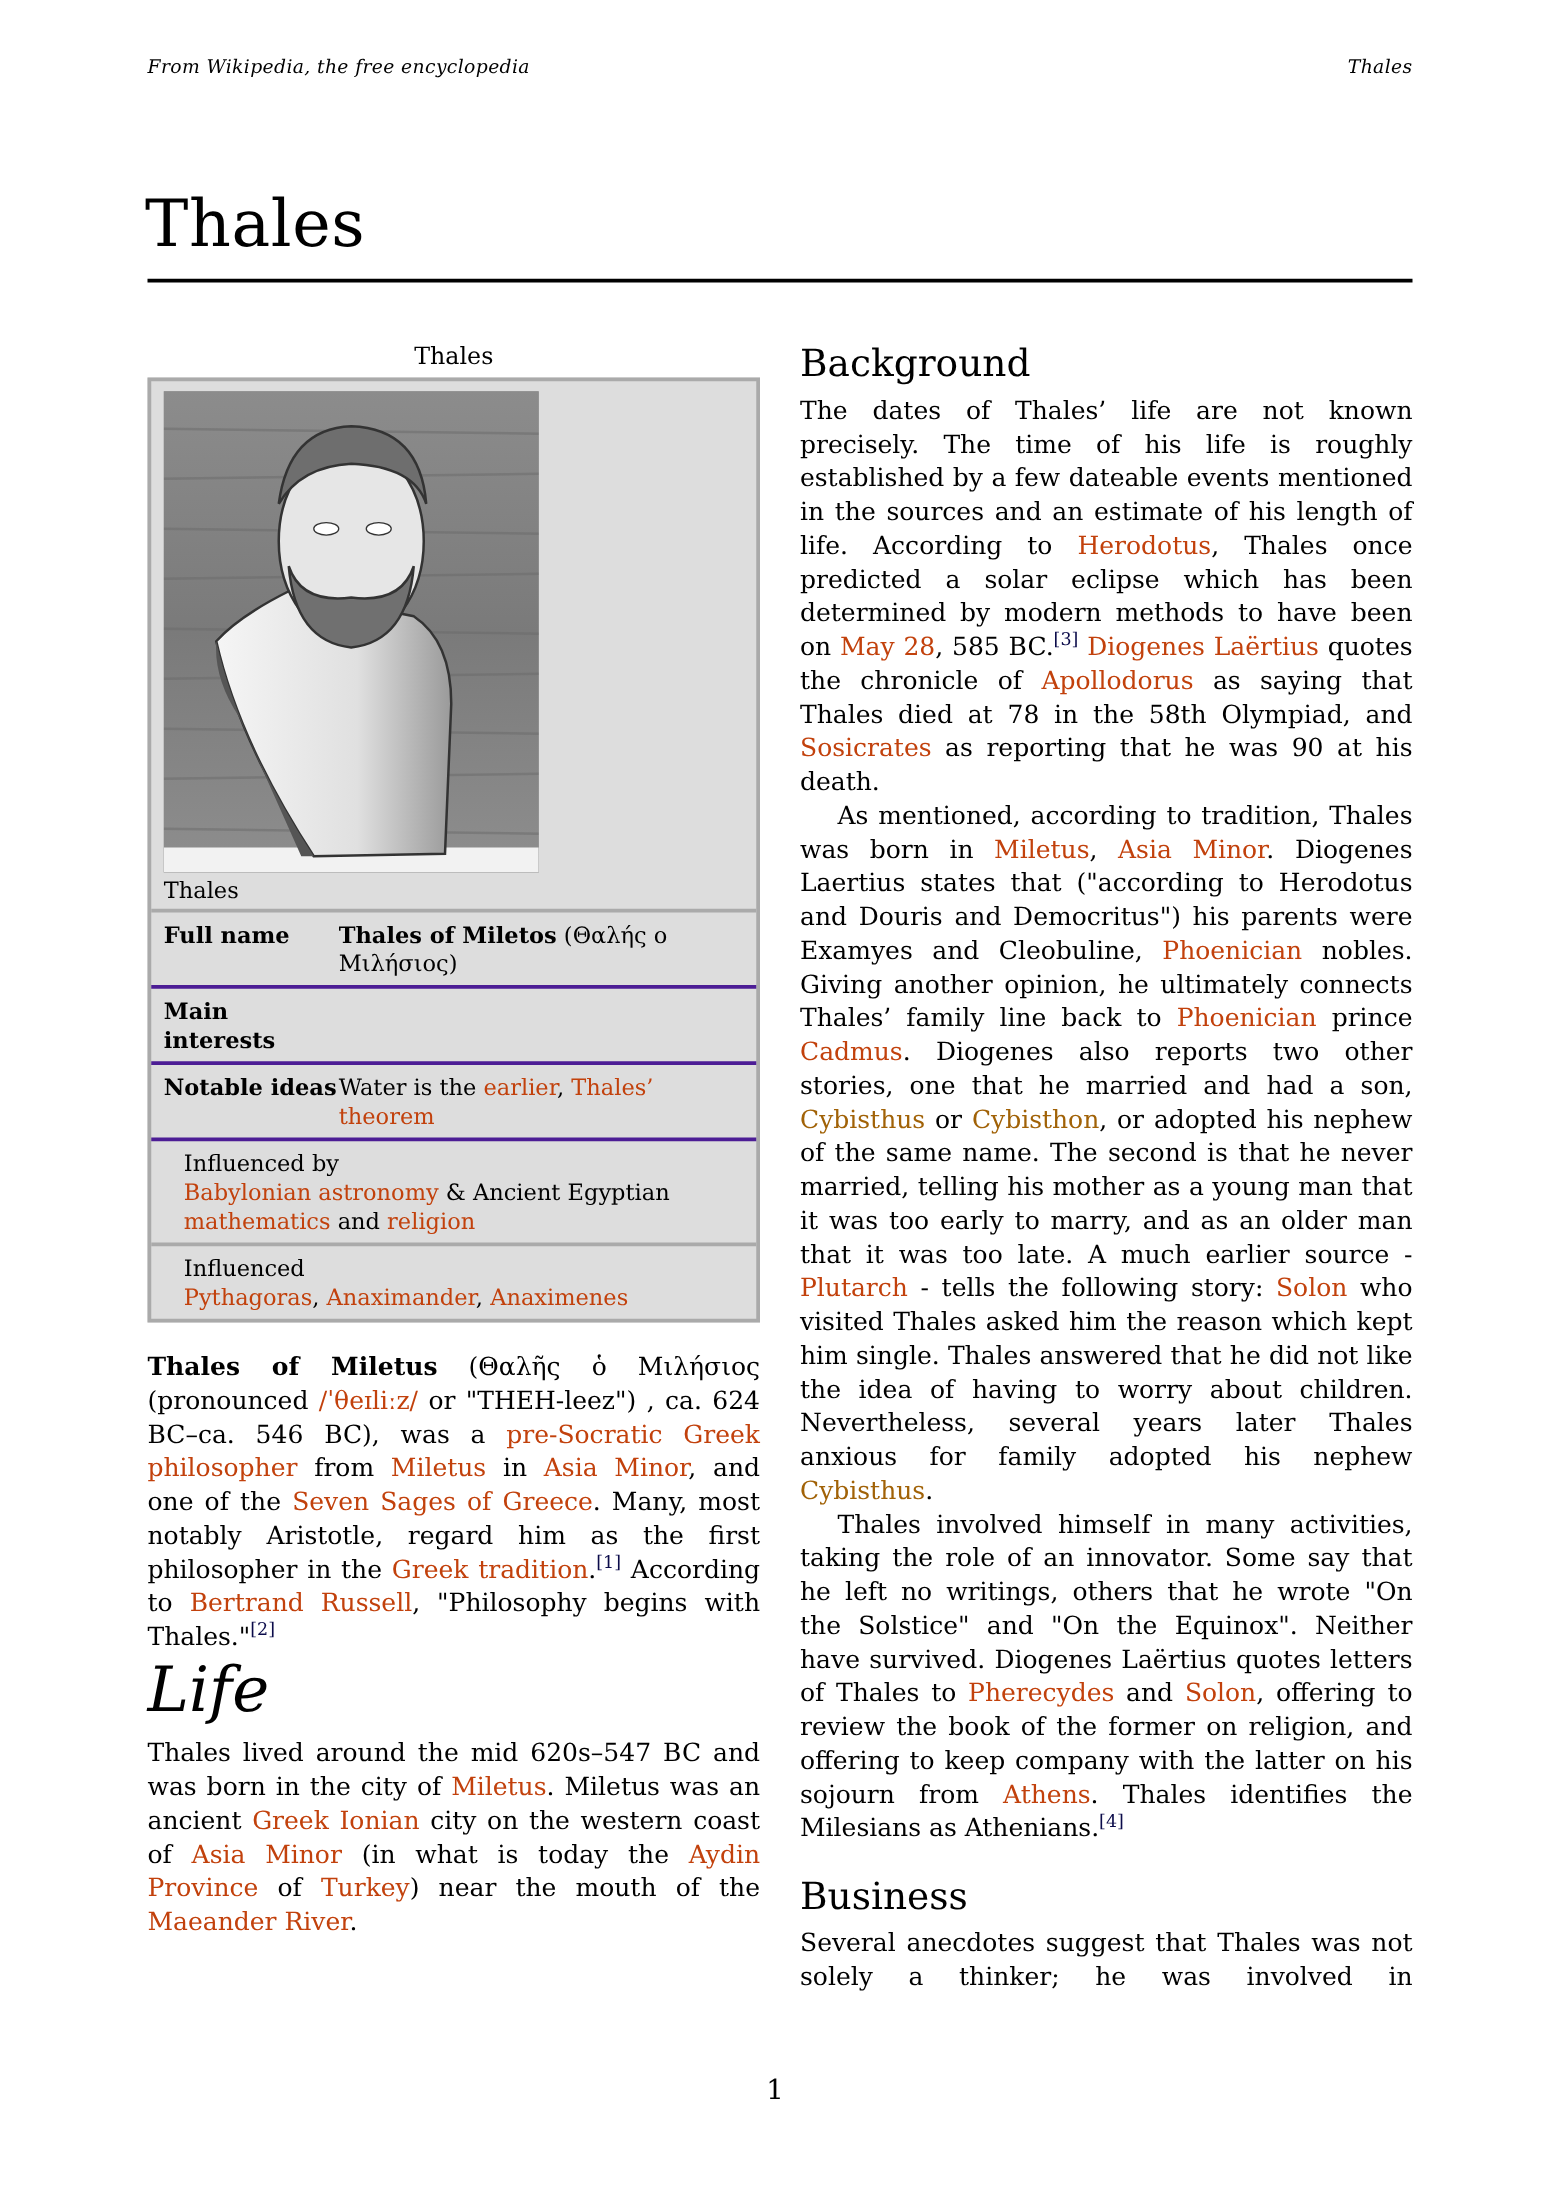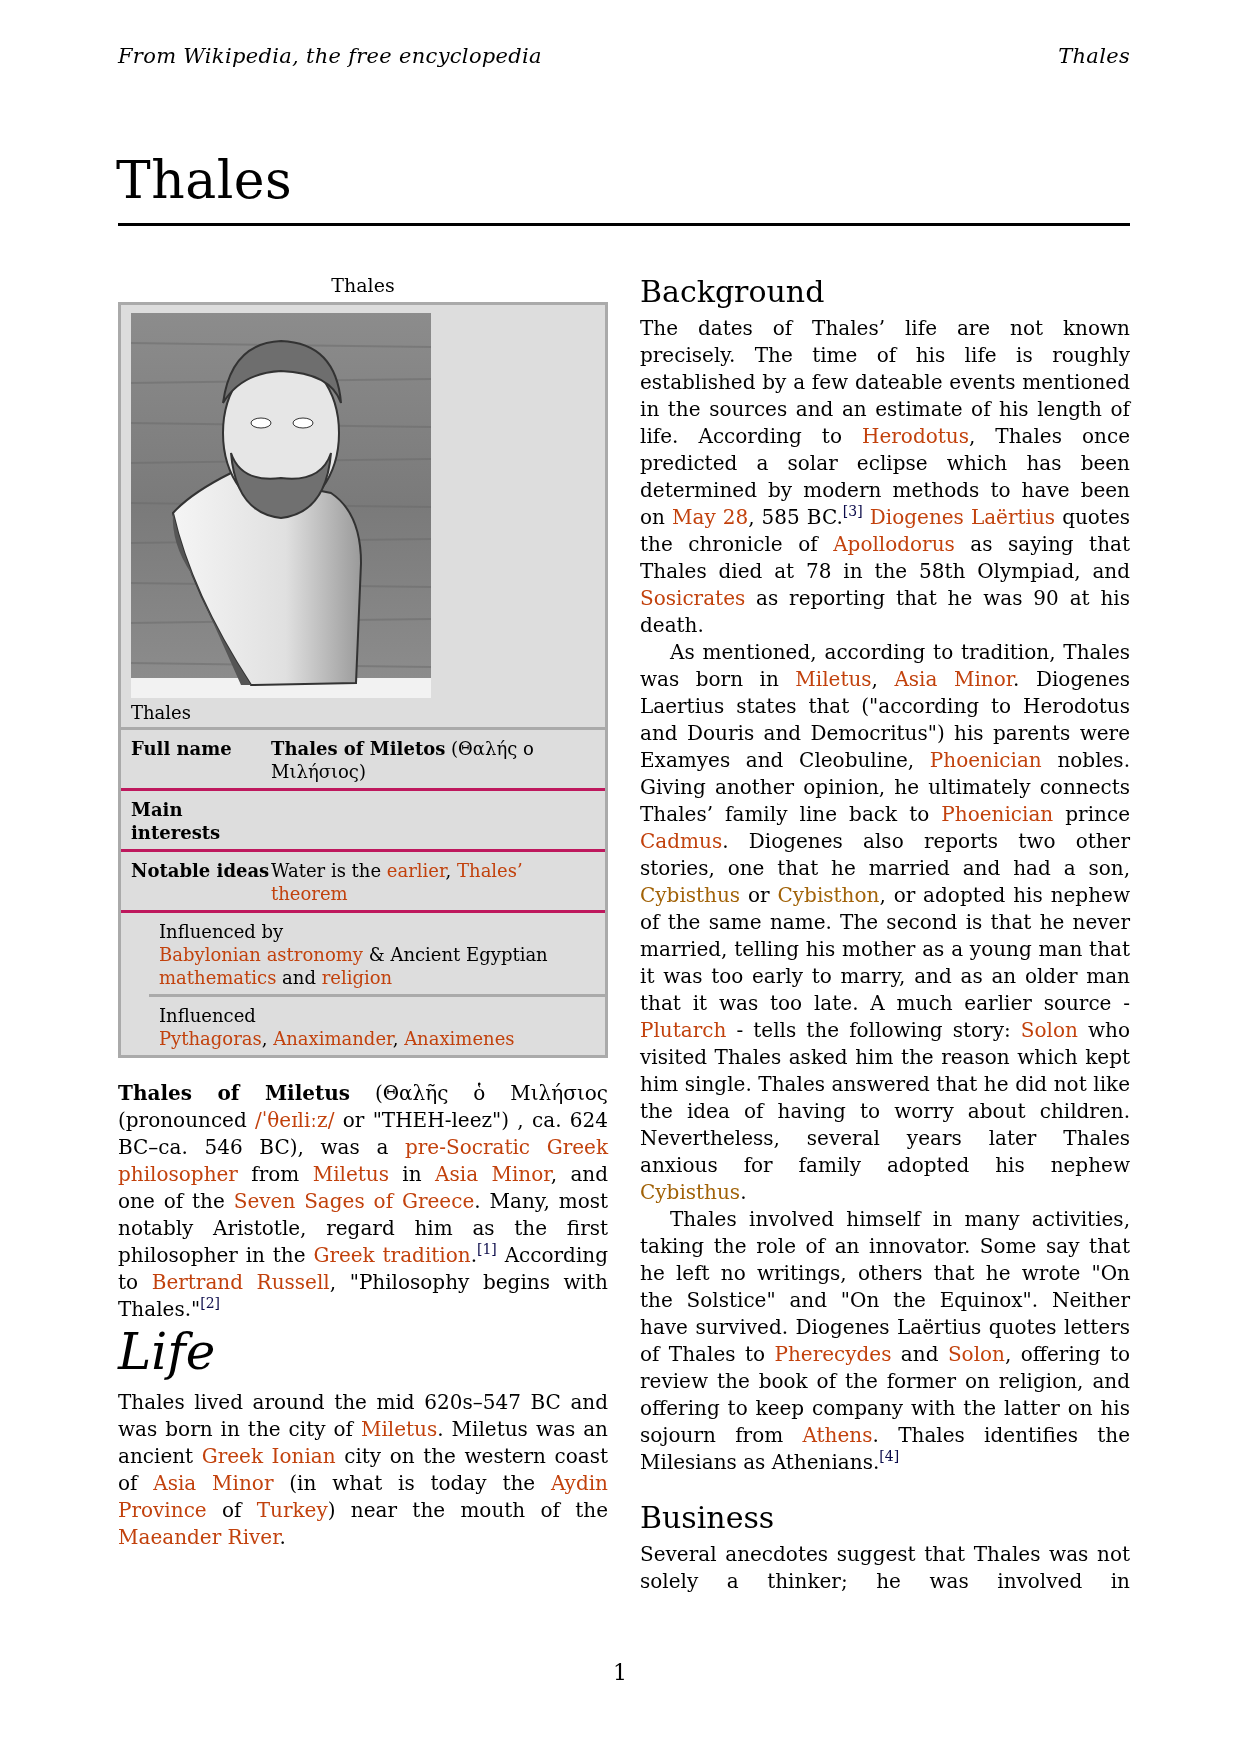--- a/index.html
+++ b/index.html
@@ -1,37 +1,37 @@
 <!DOCTYPE html>
 <html><head>
 <meta charset="utf-8">
 <style>
   html, body { margin: 0; padding: 0; background: #ffffff; }
   body { width: 1240px; height: 1754px; position: relative; overflow: hidden;
          font-family: "DejaVu Serif", serif; color: #000; }
   .running-head { position: absolute; top: 44px; left: 118px; right: 110px; height: 30px;
-                  font-style: italic; font-size: 21px; letter-spacing: 0.3px; }
+                  font-style: italic; font-size: 15px; letter-spacing: 0.3px; }
   .running-head .left { position: absolute; left: 0; top: 0; }
   .running-head .right { position: absolute; right: 0; top: 0; }
   .page-title { position: absolute; top: 150px; left: 116px; font-size: 52px; font-weight: normal; margin: 0; letter-spacing: 0.5px; }
   .title-rule { position: absolute; top: 223px; left: 118px; width: 1012px; height: 3px; background: #000; }
 
   .col-left { position: absolute; top: 274px; left: 118px; width: 490px; }
   .col-right { position: absolute; top: 274px; left: 640px; width: 490px; }
 
   .infobox-caption { text-align: center; font-size: 19px; margin-bottom: 6px; }
   .infobox { border: 3px solid #aaaaaa; background: #dddddd; }
   .infobox .image-cell { padding: 8px 10px 4px 10px; border-bottom: 3px solid #aaaaaa; }
   .portrait { width: 300px; height: 385px; background: #8a8a8a; display: block; }
   .image-caption { font-size: 18px; margin-top: 4px; }
-  .ib-row { display: flex; border-bottom: 3px solid #be185d; padding: 7px 4px 5px 10px; font-size: 18px; line-height: 23px; }
+  .ib-row { display: flex; border-bottom: 3px solid #4c1d95; padding: 7px 4px 5px 10px; font-size: 18px; line-height: 23px; }
   .ib-row:last-child { border-bottom: none; }
   .ib-label { width: 140px; font-weight: bold; flex: none; }
   .ib-value { flex: 1; }
-  .ib-block { border-bottom: 3px solid #aaaaaa; padding: 7px 10px 5px 10px; font-size: 18px; line-height: 23px; margin-left: 28px; }
+  .ib-block { border-bottom: 3px solid #aaaaaa; padding: 7px 10px 5px 26px; font-size: 18px; line-height: 23px; }
   .ib-block:last-child { border-bottom: none; }
 
   .link { color: #c2410c; }
   .link-blue { color: #a16207; }
   .ref { color: #0b0b4a; font-size: 14px; vertical-align: super; line-height: 0; }
 
   p.body { font-size: 20px; line-height: 27px; text-align: justify; margin: 0; hyphens: auto; }
   p.indent { text-indent: 30px; }
   h2.section { font-weight: normal; margin: 0; }
   h2.big { font-size: 50px; margin-bottom: 8px; font-style: italic; }

